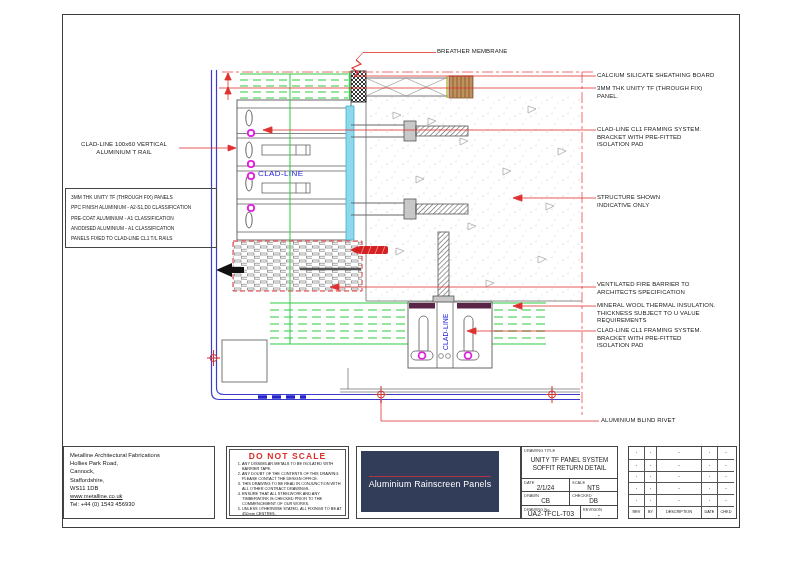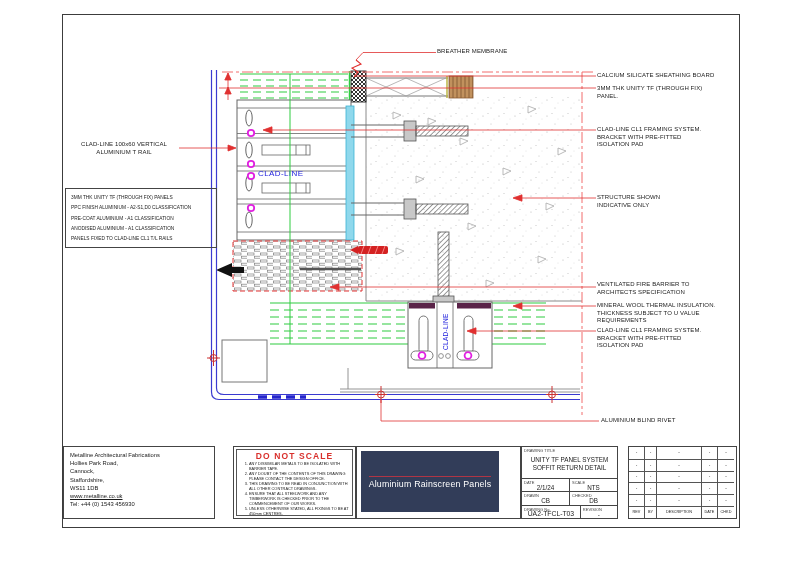--- a/index.html
+++ b/index.html
@@ -10,21 +10,21 @@
   
   .callout{position:absolute;font-size:6px;line-height:1.25;color:#222;letter-spacing:.1px;}
   
   #spec-box{left:65px;top:188px;width:152px;height:60px;border:1px solid #444;
             padding:4px 5px;box-sizing:border-box;}
   #spec-box div{font-size:4.8px;line-height:10.3px;white-space:nowrap;color:#222;}
   
   .tcell{position:absolute;border:1px solid #444;box-sizing:border-box;background:#fff;}
   #cell-company{left:63px;top:446px;width:152px;height:73px;padding:4px 0 0 6px;}
   #cell-company div{font-size:5.8px;line-height:8.2px;}
-  #cell-notes{left:233px;top:446px;width:123px;height:73px;}
+  #cell-notes{left:226px;top:446px;width:123px;height:73px;}
   .notes-inner{position:absolute;inset:2px;border:1px solid #555;overflow:hidden;}
   .dns-title{font-size:8.5px;font-weight:bold;color:#d9302c;text-align:center;
              letter-spacing:1.1px;margin-top:1px;}
   .dns-list{margin:1px 2px 0 2px;padding-left:10px;font-size:3.9px;line-height:1.22;color:#222;}
   .dns-list li{margin-bottom:.5px;}
   #cell-logo{left:356px;top:446px;width:165px;height:73px;}
   #logo-box{position:absolute;left:4px;top:4px;width:138px;height:61px;background:#323d59;
             display:flex;flex-direction:column;align-items:center;justify-content:center;}
   #logo-name{color:#fff;font-size:29px;font-weight:bold;letter-spacing:2px;line-height:30px;}
   #logo-rule{width:88%;height:1.5px;background:#b03545;margin:2px 0 2px 0;}

